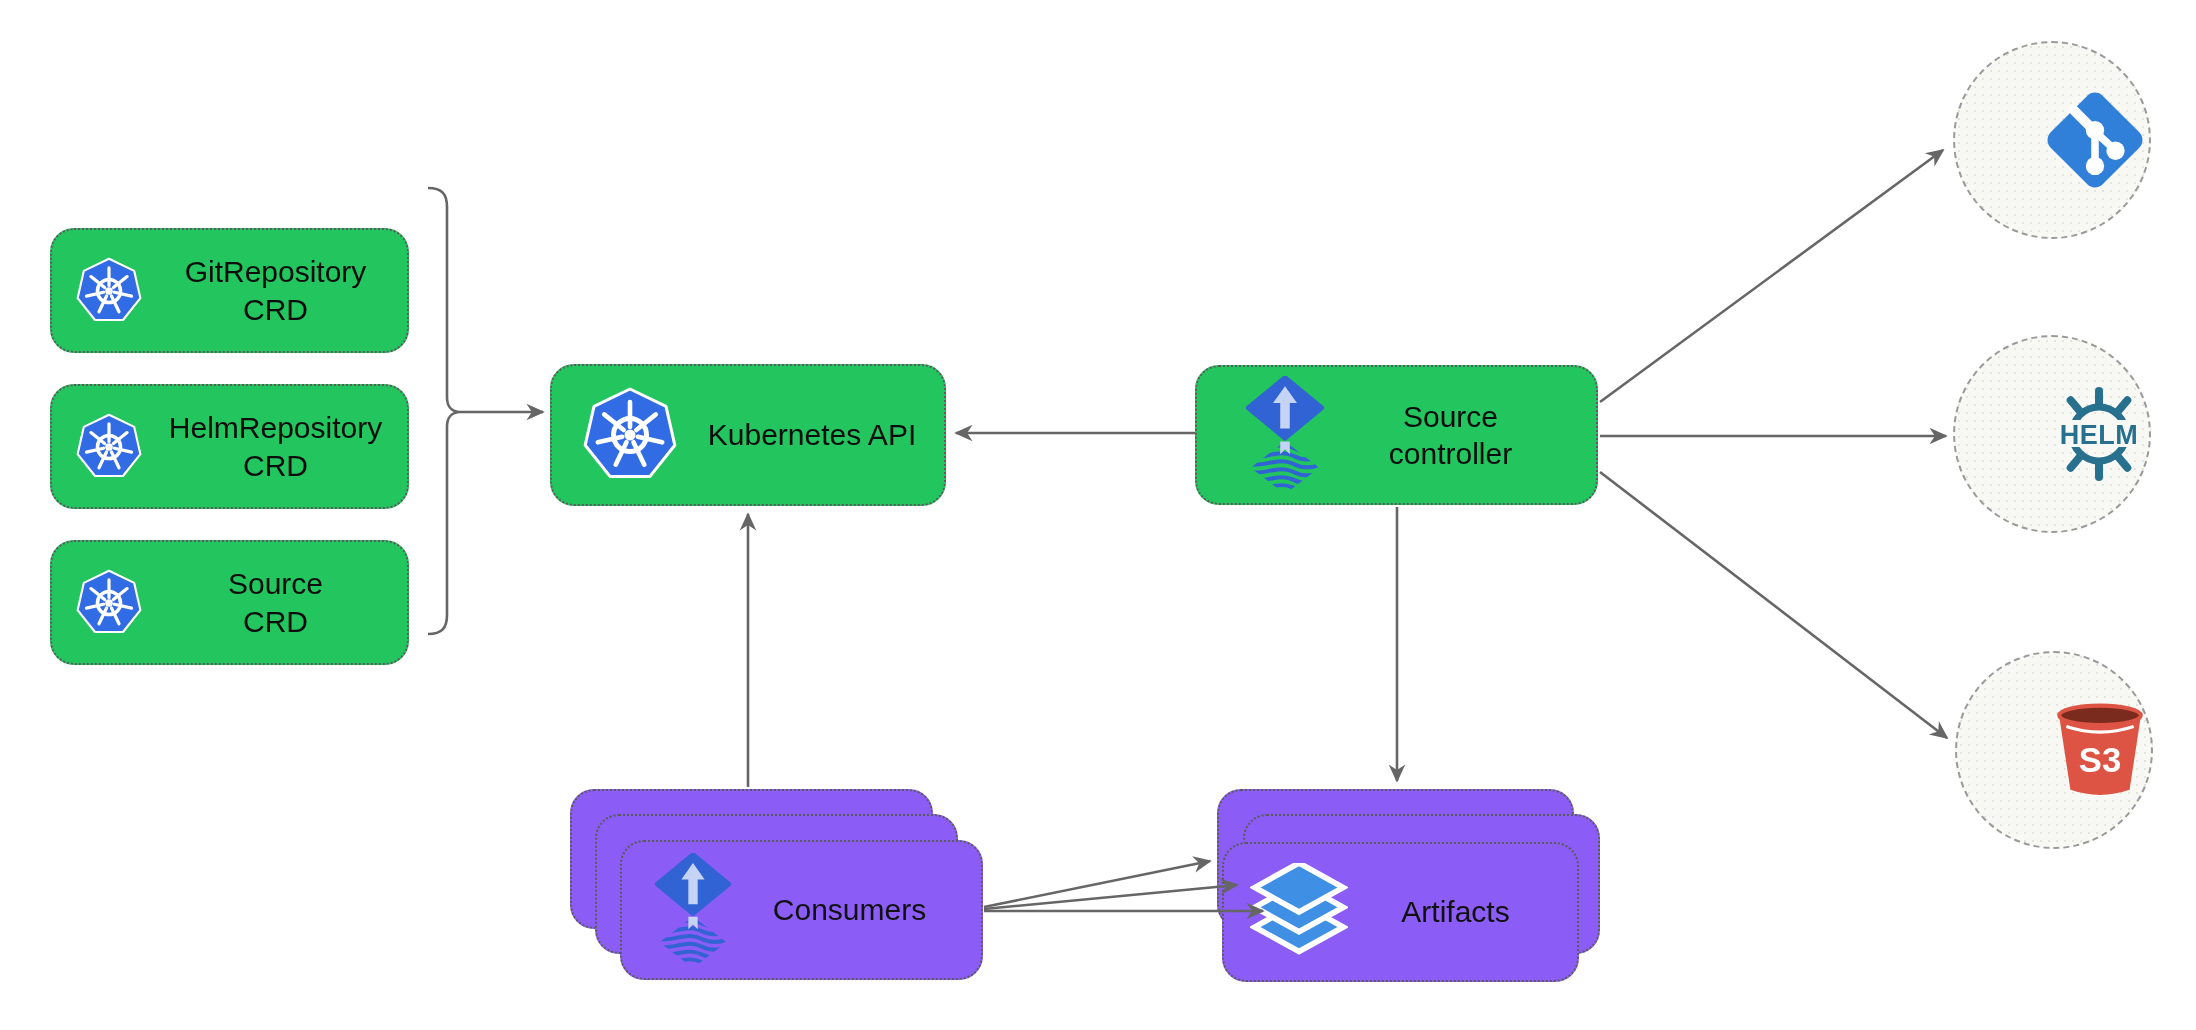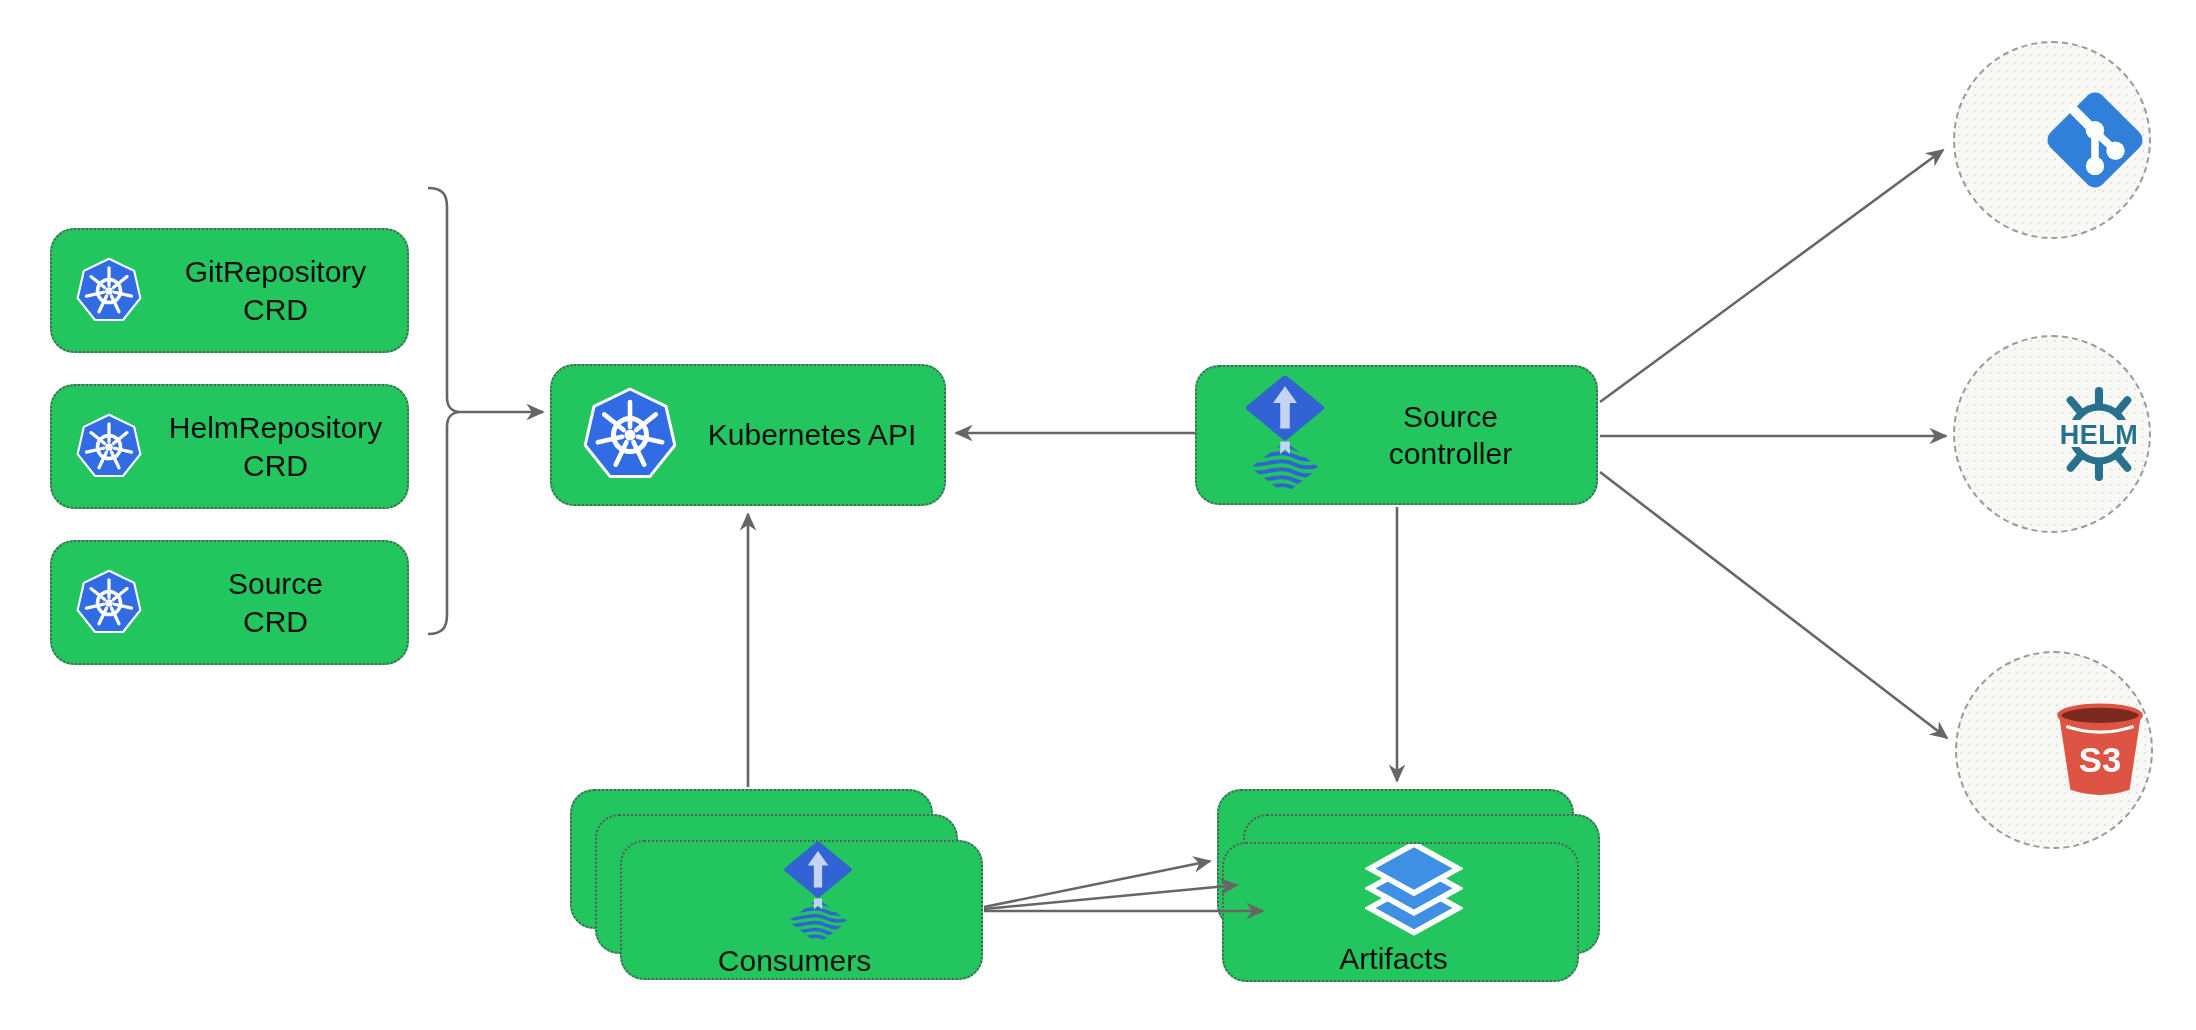--- a/index.html
+++ b/index.html
@@ -7,22 +7,22 @@
     position:relative;width:2196px;height:1030px;background:#ffffff;overflow:hidden;
     font-family:"Liberation Sans",sans-serif;color:#111111;
   }
   .node{
     position:absolute;box-sizing:border-box;
     background:#22c55e;border:2.5px dotted #5a5a5a;border-radius:24px;
     display:flex;align-items:center;
   }
   .node .lbl{flex:1;text-align:center;font-size:30px;line-height:1.25;color:#0d0d0d;}
   .stackbox{
-    position:absolute;box-sizing:border-box;background:#22c55e;
-    border:2.5px dotted #5a5a5a;border-radius:24px;flex-direction:column;
+    position:absolute;box-sizing:border-box;background:#8b5cf6;
+    border:2.5px dotted #5a5a5a;border-radius:24px;
   }
   .stackfront{display:flex;align-items:center;}
   .circle{
     position:absolute;box-sizing:border-box;width:198px;height:198px;border-radius:50%;
     background-color:#f8f8f4;
     background-image:radial-gradient(rgba(205,205,192,0.45) 1.2px, transparent 1.3px);
     background-size:8px 8px;
     border:2.5px dashed #9a9a9a;
     display:flex;align-items:center;justify-content:flex-end;
   }

